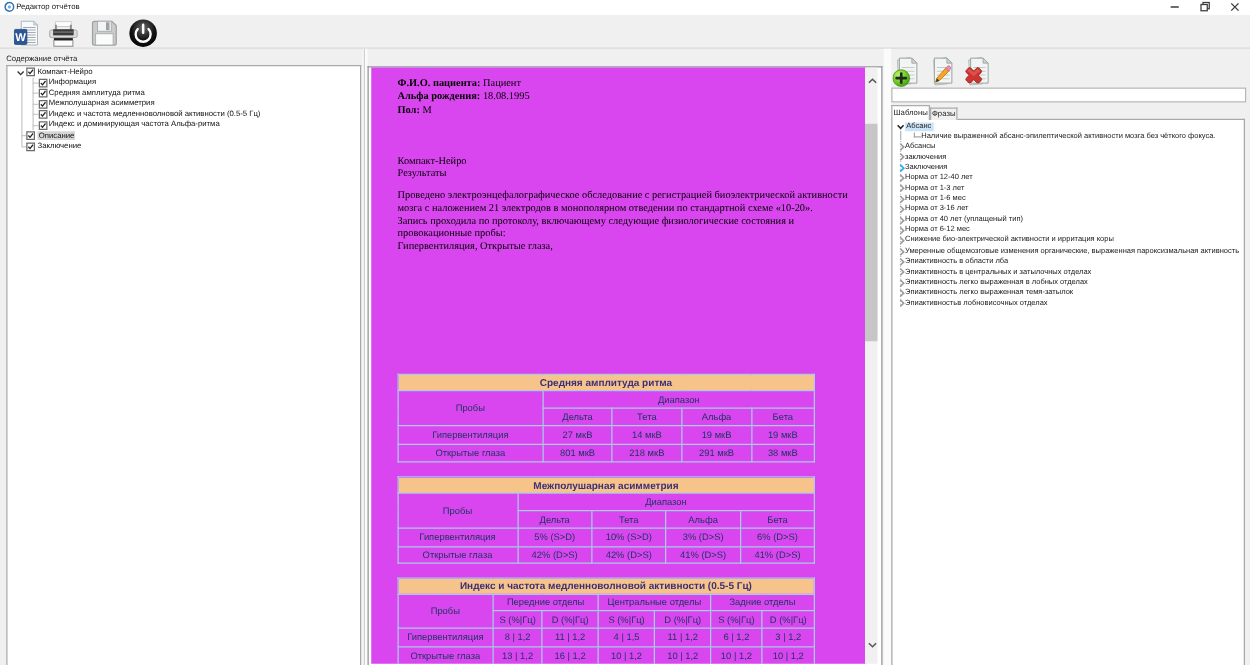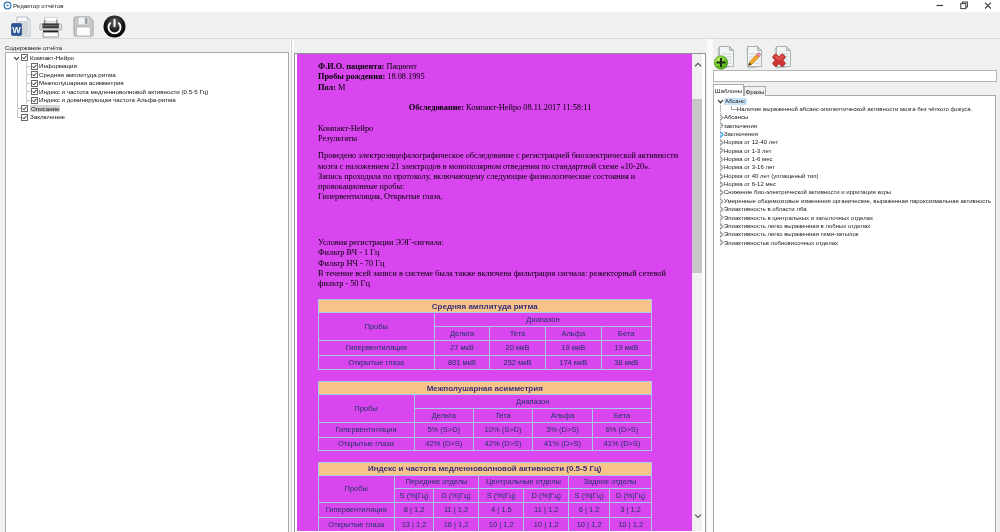--- a/index.html
+++ b/index.html
@@ -162,52 +162,50 @@
       <svg width="5" height="5" viewBox="0 0 5 5">
         <path d="M0.7 2.4 L2 3.9 L4.4 0.8" fill="none" stroke="#222" stroke-width="1"></path>
       </svg>
     </div>
 </div>
 <div style="position:absolute;left:289.5px;top:39px;width:4.5px;height:493px;background:#fbfbfb"></div>
 <div class="vsep1"></div>
 <div style="position:absolute;left:707px;top:39px;width:5.5px;height:493px;background:#fbfbfb"></div>
 <div class="centerpanel">
   <div class="page doc" id="page">
-    <div class="db" style="top:8px"><b>Ф.И.О. пациента:</b> Пациент<br><b>Пробы рождения:</b> 18.08.1995<br><b>Пол:</b> М</div>
-    <div class="db" style="top:48.5px;text-align:center"><b>Обследование:</b> Компакт-Нейро 08.11.2017 11:58:11</div>
+    <div class="db" style="top:8px"><b>Ф.И.О. пациента:</b> Пациент<br><b>Альфа рождения:</b> 18.08.1995<br><b>Пол:</b> М</div>
     <div class="db" style="top:69.8px">Компакт-Нейро<br>Результаты</div>
     <div class="db" style="top:97.3px;white-space:nowrap">Проведено электроэнцефалографическое обследование с регистрацией биоэлектрической активности<br>мозга с наложением 21 электродов в монополярном отведении по стандартной схеме «10-20».<br>Запись проходила по протоколу, включающему следующие физиологические состояния и<br>провокационные пробы:<br>Гипервентиляция, Открытые глаза,</div>
-    <div class="db" style="top:184px">Условия регистрации ЭЭГ-сигнала:<br>Фильтр ВЧ - 1 Гц<br>Фильтр НЧ - 70 Гц<br>В течение всей записи в системе была также включена фильтрация сигнала: режекторный сетевой фильтр - 50 Гц</div>
     <table class="rtbl" style="top:245px">
       <tbody>
           <tr>
             <td class="hd" colspan="5" style="height:13px">Средняя амплитуда ритма</td>
           </tr>
       <tr>
             <td rowspan="2" style="width:116.5px">Пробы</td>
             <td colspan="4" style="height:14px">Диапазон</td>
           </tr>
       <tr>
             <td style="width:55px;height:14px">Дельта</td>
             <td style="width:56px">Тета</td>
             <td style="width:55.5px">Альфа</td>
             <td style="width:50.5px">Бета</td>
           </tr>
       <tr>
             <td style="height:14.5px">Гипервентиляция</td>
             <td>27 мкВ</td>
-            <td>20 мкВ</td>
+            <td>14 мкВ</td>
             <td>19 мкВ</td>
             <td>19 мкВ</td>
           </tr>
       <tr>
             <td style="height:14.5px">Открытые глаза</td>
             <td>801 мкВ</td>
-            <td>252 мкВ</td>
-            <td>174 мкВ</td>
+            <td>218 мкВ</td>
+            <td>291 мкВ</td>
             <td>38 мкВ</td>
           </tr>
     </tbody>
       </table>
     <table class="rtbl" style="top:327px">
       <tbody>
           <tr>
             <td class="hd" colspan="5" style="height:13px">Межполушарная асимметрия</td>
           </tr>
       <tr>

